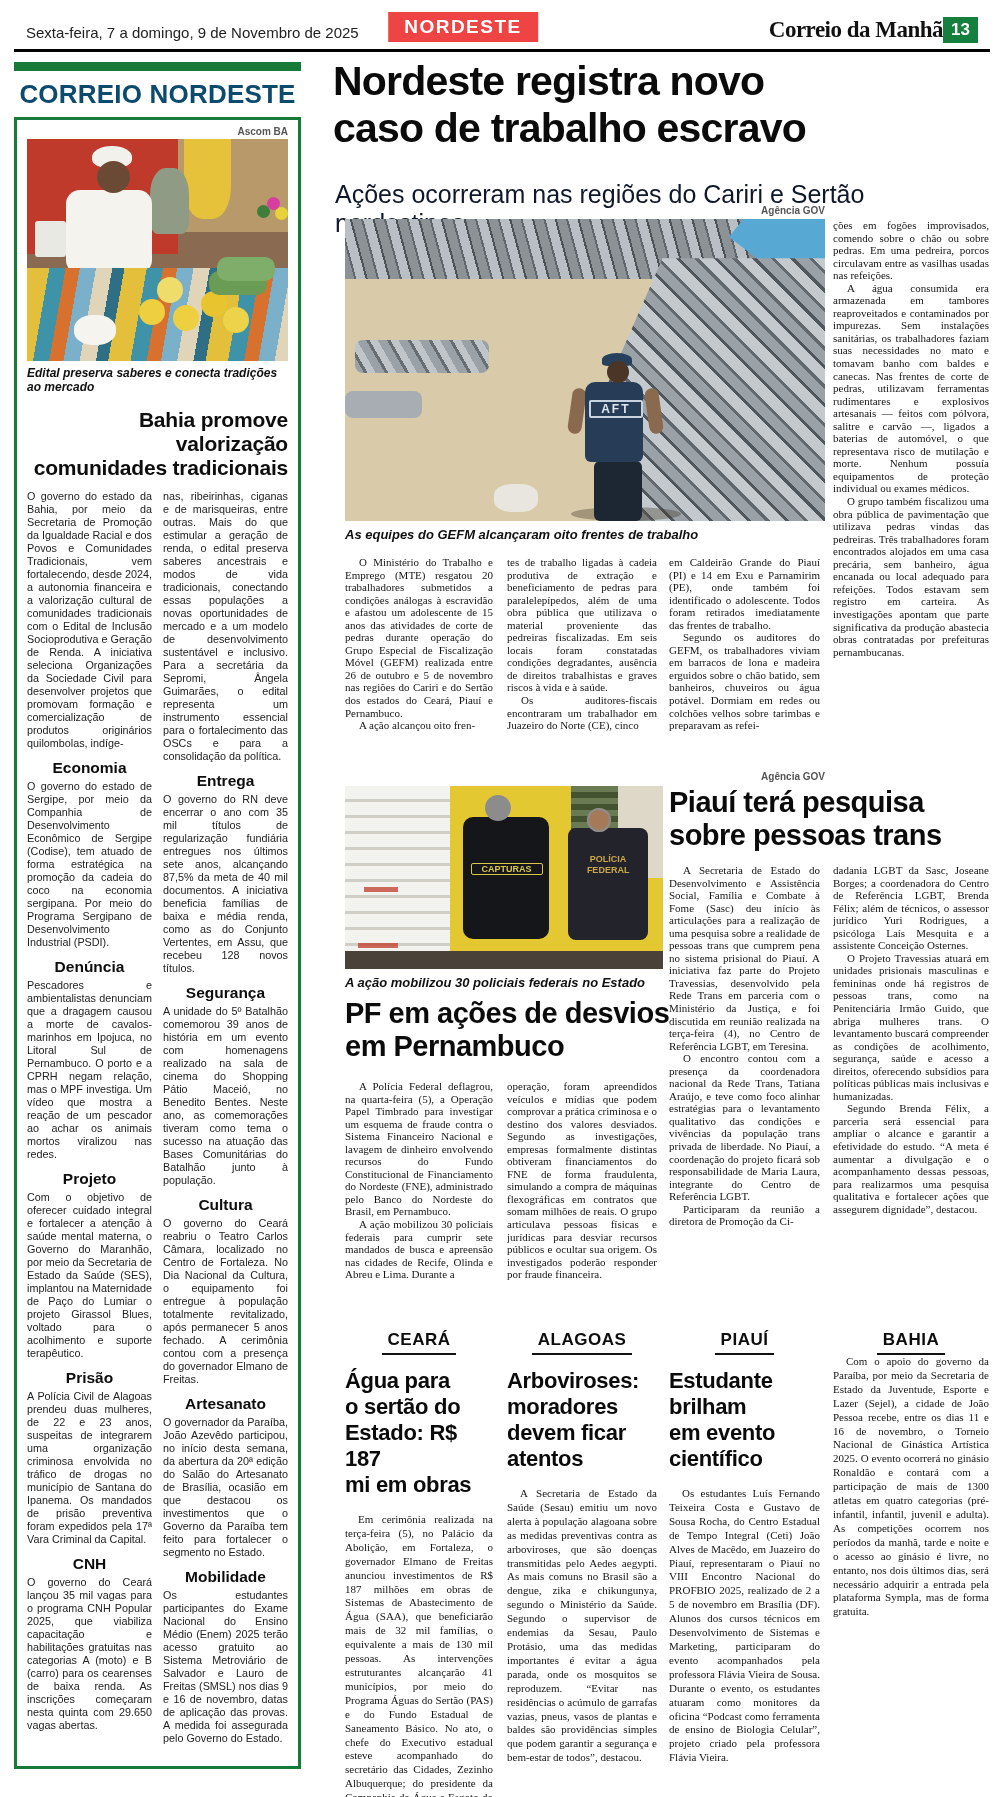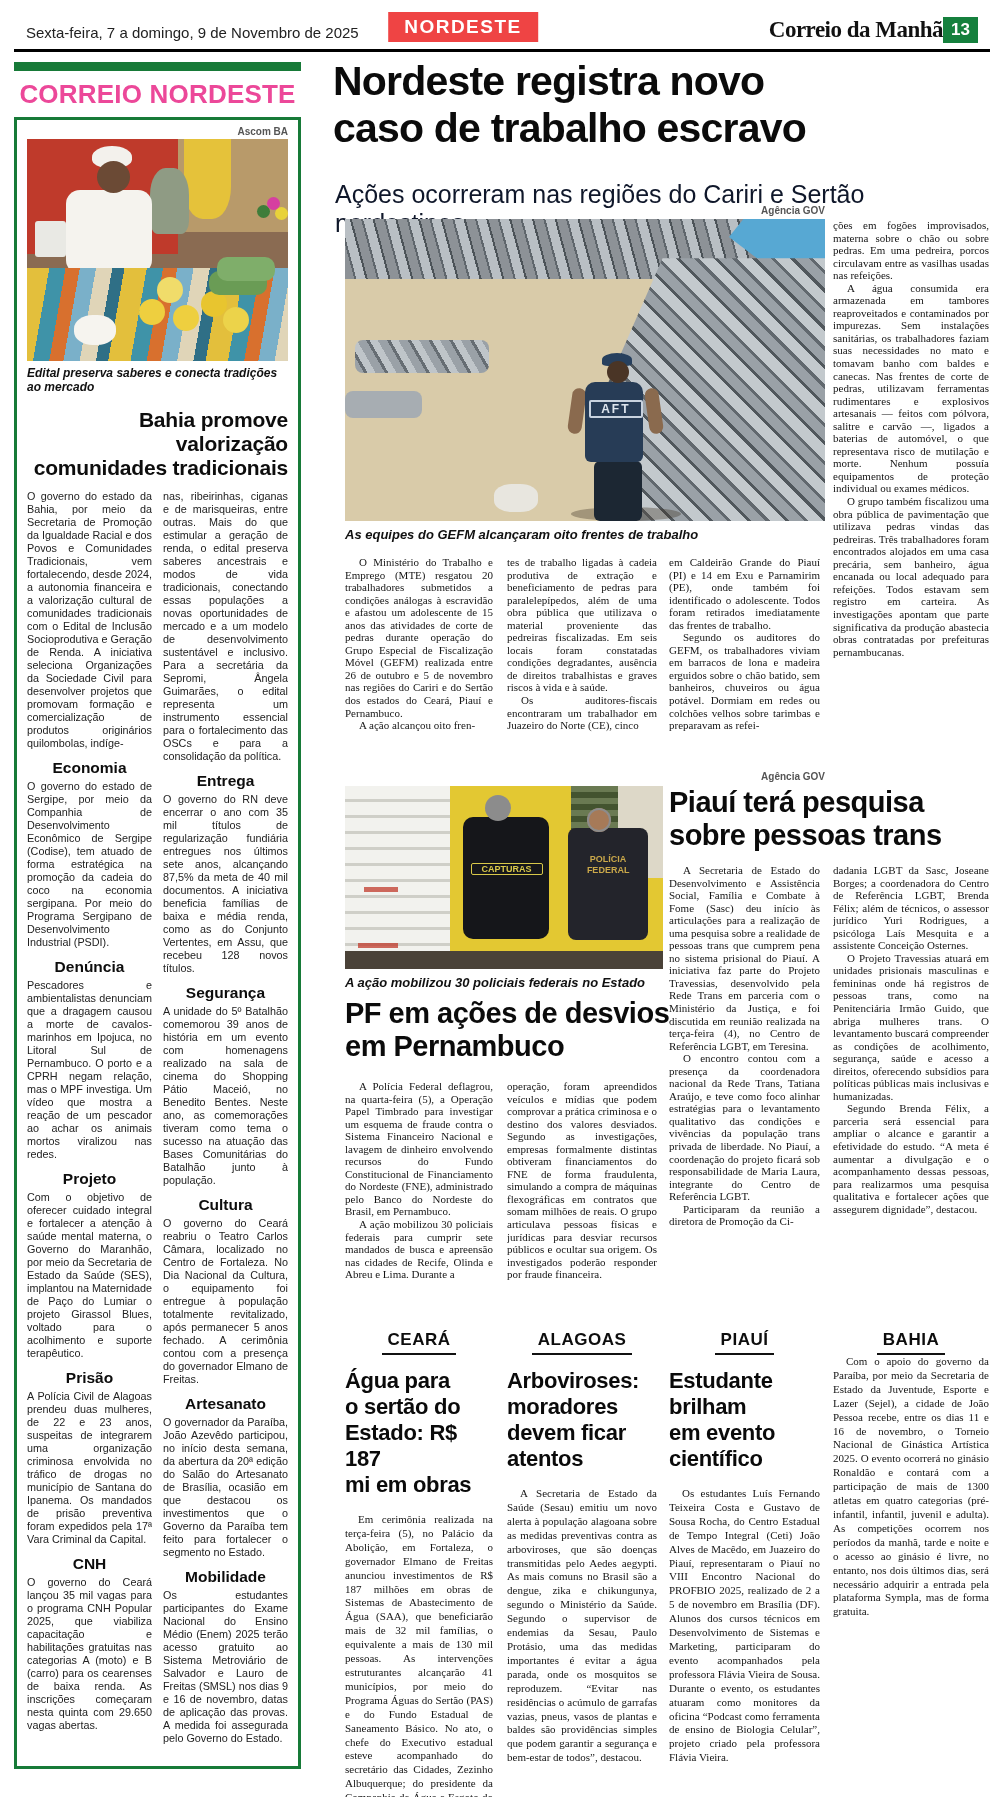--- a/index.html
+++ b/index.html
@@ -9,21 +9,21 @@
   .topbar{position:absolute;left:14px;top:0;width:976px;height:49px;border-bottom:3px solid #000000;}
   .date{position:absolute;left:12px;bottom:8px;font-size:15px;color:#222;}
   .section-box{position:absolute;left:46%;transform:translateX(-50%);bottom:7px;background:#ef4444;color:#fff;
                font-size:19px;font-weight:700;letter-spacing:1.5px;padding:4px 16px;}
   .brand-wrap{position:absolute;right:12px;bottom:6px;display:flex;align-items:center;}
   .brand{font-family:"Liberation Serif",serif;font-weight:700;font-size:23px;letter-spacing:-0.5px;}
   .pageno{background:#15803d;color:#fff;font-weight:700;font-size:17px;padding:3px 8px;}
   
   .leftcol{position:absolute;left:14px;top:62px;width:287px;}
   .greenbar{height:9px;background:#177a38;}
-  .leftcol h2{margin:8px 0 7px;font-size:26px;font-weight:800;text-align:center;letter-spacing:0.2px;color:#ec4899;}
+  .leftcol h2{margin:8px 0 7px;font-size:26px;font-weight:800;text-align:center;letter-spacing:0.2px;color:#0c4a6e;}
   .greenbox{border:3px solid #177a38;height:1652px;padding:6px 10px;box-sizing:border-box;overflow:hidden;}
   .credit{font-size:10px;font-weight:700;color:#555;text-align:right;}
   .caption{font-size:12px;font-weight:700;font-style:italic;color:#111;margin:5px 0 0;}
   .greenbox h3{font-size:21px;font-weight:600;text-align:right;line-height:24px;margin:14px 0 10px;
                white-space:pre-line;color:#0d0d0d;letter-spacing:-0.2px;}
   .bcols{display:flex;gap:11px;height:1290px;overflow:hidden;}
   .bcol{flex:1;min-width:0;}
   .bcol p{font-size:10.8px;line-height:13px;text-align:justify;margin:0;color:#222;}
   .bcol h4{font-size:15.5px;font-weight:600;text-align:center;margin:9px 0 3px;color:#0d0d0d;}
   
@@ -222,21 +222,21 @@
     </div>
     <div class="serif-col mc2">
       <p class="cont">tes de trabalho ligadas à cadeia produtiva de extração e beneficiamento de pedras para paralelepípedos, além de uma obra pública que utilizava o material proveniente das pedreiras fiscalizadas. Em seis locais foram constatadas condições degradantes, ausência de direitos trabalhistas e graves riscos à vida e à saúde.</p>
       <p>Os auditores-fiscais encontraram um trabalhador em Juazeiro do Norte (CE), cinco</p>
     </div>
     <div class="serif-col mc3">
       <p class="cont">em Caldeirão Grande do Piauí (PI) e 14 em Exu e Parnamirim (PE), onde também foi identificado o adolescente. Todos foram retirados imediatamente das frentes de trabalho.</p>
       <p>Segundo os auditores do GEFM, os trabalhadores viviam em barracos de lona e madeira erguidos sobre o chão batido, sem banheiros, chuveiros ou água potável. Dormiam em redes ou colchões velhos sobre tarimbas e preparavam as refei-</p>
     </div>
     <div class="serif-col mc4">
-      <p class="cont">ções em fogões improvisados, materna sobre o chão ou sobre pedras. Em uma pedreira, porcos circulavam entre as vasilhas usadas nas refeições.</p>
+      <p class="cont">ções em fogões improvisados, comendo sobre o chão ou sobre pedras. Em uma pedreira, porcos circulavam entre as vasilhas usadas nas refeições.</p>
       <p>A água consumida era armazenada em tambores reaproveitados e contaminados por impurezas. Sem instalações sanitárias, os trabalhadores faziam suas necessidades no mato e tomavam banho com baldes e canecas. Nas frentes de corte de pedras, utilizavam ferramentas rudimentares e explosivos artesanais — feitos com pólvora, salitre e carvão —, ligados a baterias de automóvel, o que representava risco de mutilação e morte. Nenhum possuía equipamentos de proteção individual ou exames médicos.</p>
       <p>O grupo também fiscalizou uma obra pública de pavimentação que utilizava pedras vindas das pedreiras. Três trabalhadores foram encontrados alojados em uma casa precária, sem banheiro, água encanada ou local adequado para refeições. Todos estavam sem registro em carteira. As investigações apontam que parte significativa da produção abastecia obras contratadas por prefeituras pernambucanas.</p>
     </div>
 
     <div class="credit credit2">Agência GOV</div>
     <div class="photo ph-police">
       <div class="p-sacks"></div>
       <div class="p-stamp1"></div>
       <div class="p-stamp2"></div>
       <div class="p-wallwhite"></div>

